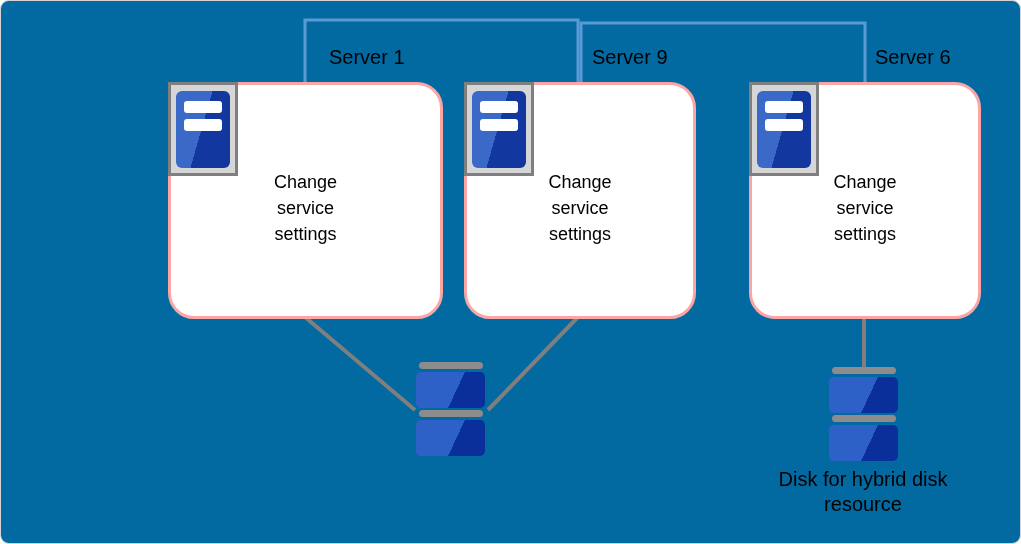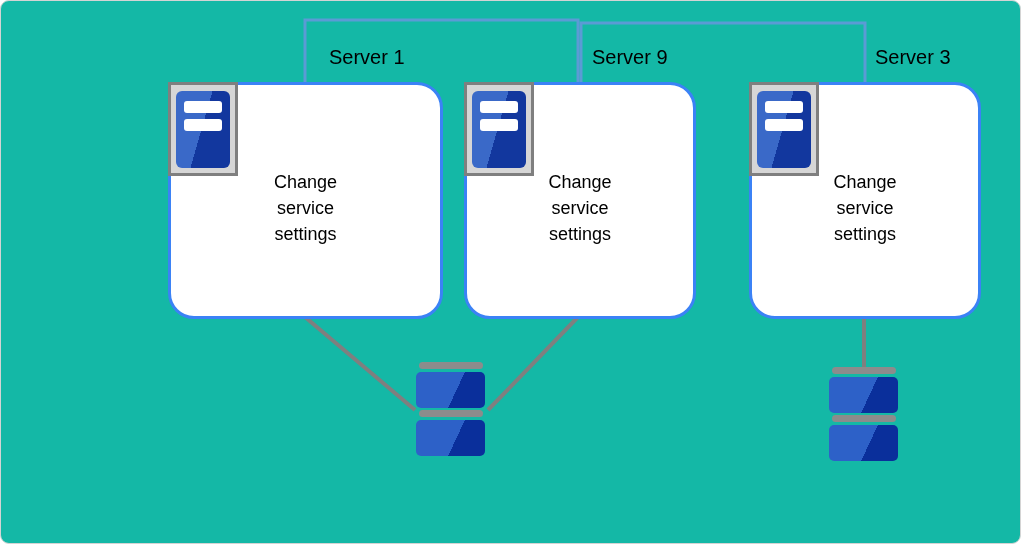--- a/index.html
+++ b/index.html
@@ -7,21 +7,21 @@
     padding: 0;
     background: #ffffff;
     font-family: "Liberation Sans", sans-serif;
     color: #000;
   }
   .canvas {
     position: relative;
     width: 1021px;
     height: 544px;
     box-sizing: border-box;
-    background: #14b8a6;
+    background: #0369a1;
     border: 1px solid #d4d4d4;
     border-radius: 9px;
     overflow: hidden;
   }
   svg.connectors {
     position: absolute;
     left: 0; top: 0;
     width: 1021px;
     height: 544px;
   }
@@ -29,21 +29,21 @@
     position: absolute;
     top: 46px;
     font-size: 20px;
     line-height: 20px;
     white-space: nowrap;
   }
   .server-box {
     position: absolute;
     box-sizing: border-box;
     background: #ffffff;
-    border: 3px solid #3b82f6;
+    border: 3px solid #fca5a5;
     border-radius: 26px;
     display: flex;
     align-items: center;
     justify-content: center;
   }
   .server-body-text {
     font-size: 18px;
     line-height: 26px;
     text-align: center;
     white-space: pre-line;
@@ -130,21 +130,21 @@
   <svg class="connectors" viewBox="0 0 1021 544">
     <polyline points="304,82 304,19 577,19 577,82" fill="none" stroke="#5b9bd5" stroke-width="3"></polyline>
     <polyline points="580,82 580,22 864,22 864,82" fill="none" stroke="#5b9bd5" stroke-width="3"></polyline>
     <line x1="304" y1="316" x2="414" y2="409" stroke="#7f7f7f" stroke-width="4"></line>
     <line x1="577" y1="316" x2="487" y2="409" stroke="#7f7f7f" stroke-width="4"></line>
     <line x1="863" y1="315" x2="863" y2="368" stroke="#7f7f7f" stroke-width="4"></line>
   </svg>
 
   <div class="server-label label-s1">Server 1</div>
   <div class="server-label label-s2">Server 9</div>
-  <div class="server-label label-s3">Server 3</div>
+  <div class="server-label label-s3">Server 6</div>
 
   <div class="server-box box-s1">
     <div class="server-icon">
       <div class="server-icon-body">
         <div class="server-icon-bar"></div>
         <div class="server-icon-bar"></div>
       </div>
     </div>
     <div class="server-body-text">Change
 service
@@ -181,14 +181,16 @@
     <div class="disk-cap"></div>
     <div class="disk-platter"></div>
   </div>
 
   <div class="disk disk-s3">
     <div class="disk-cap"></div>
     <div class="disk-platter"></div>
     <div class="disk-cap"></div>
     <div class="disk-platter"></div>
   </div>
+  <div class="disk-label disk-label-s3">Disk for hybrid disk
+resource</div>
 
 </div>
 
 </body></html>

